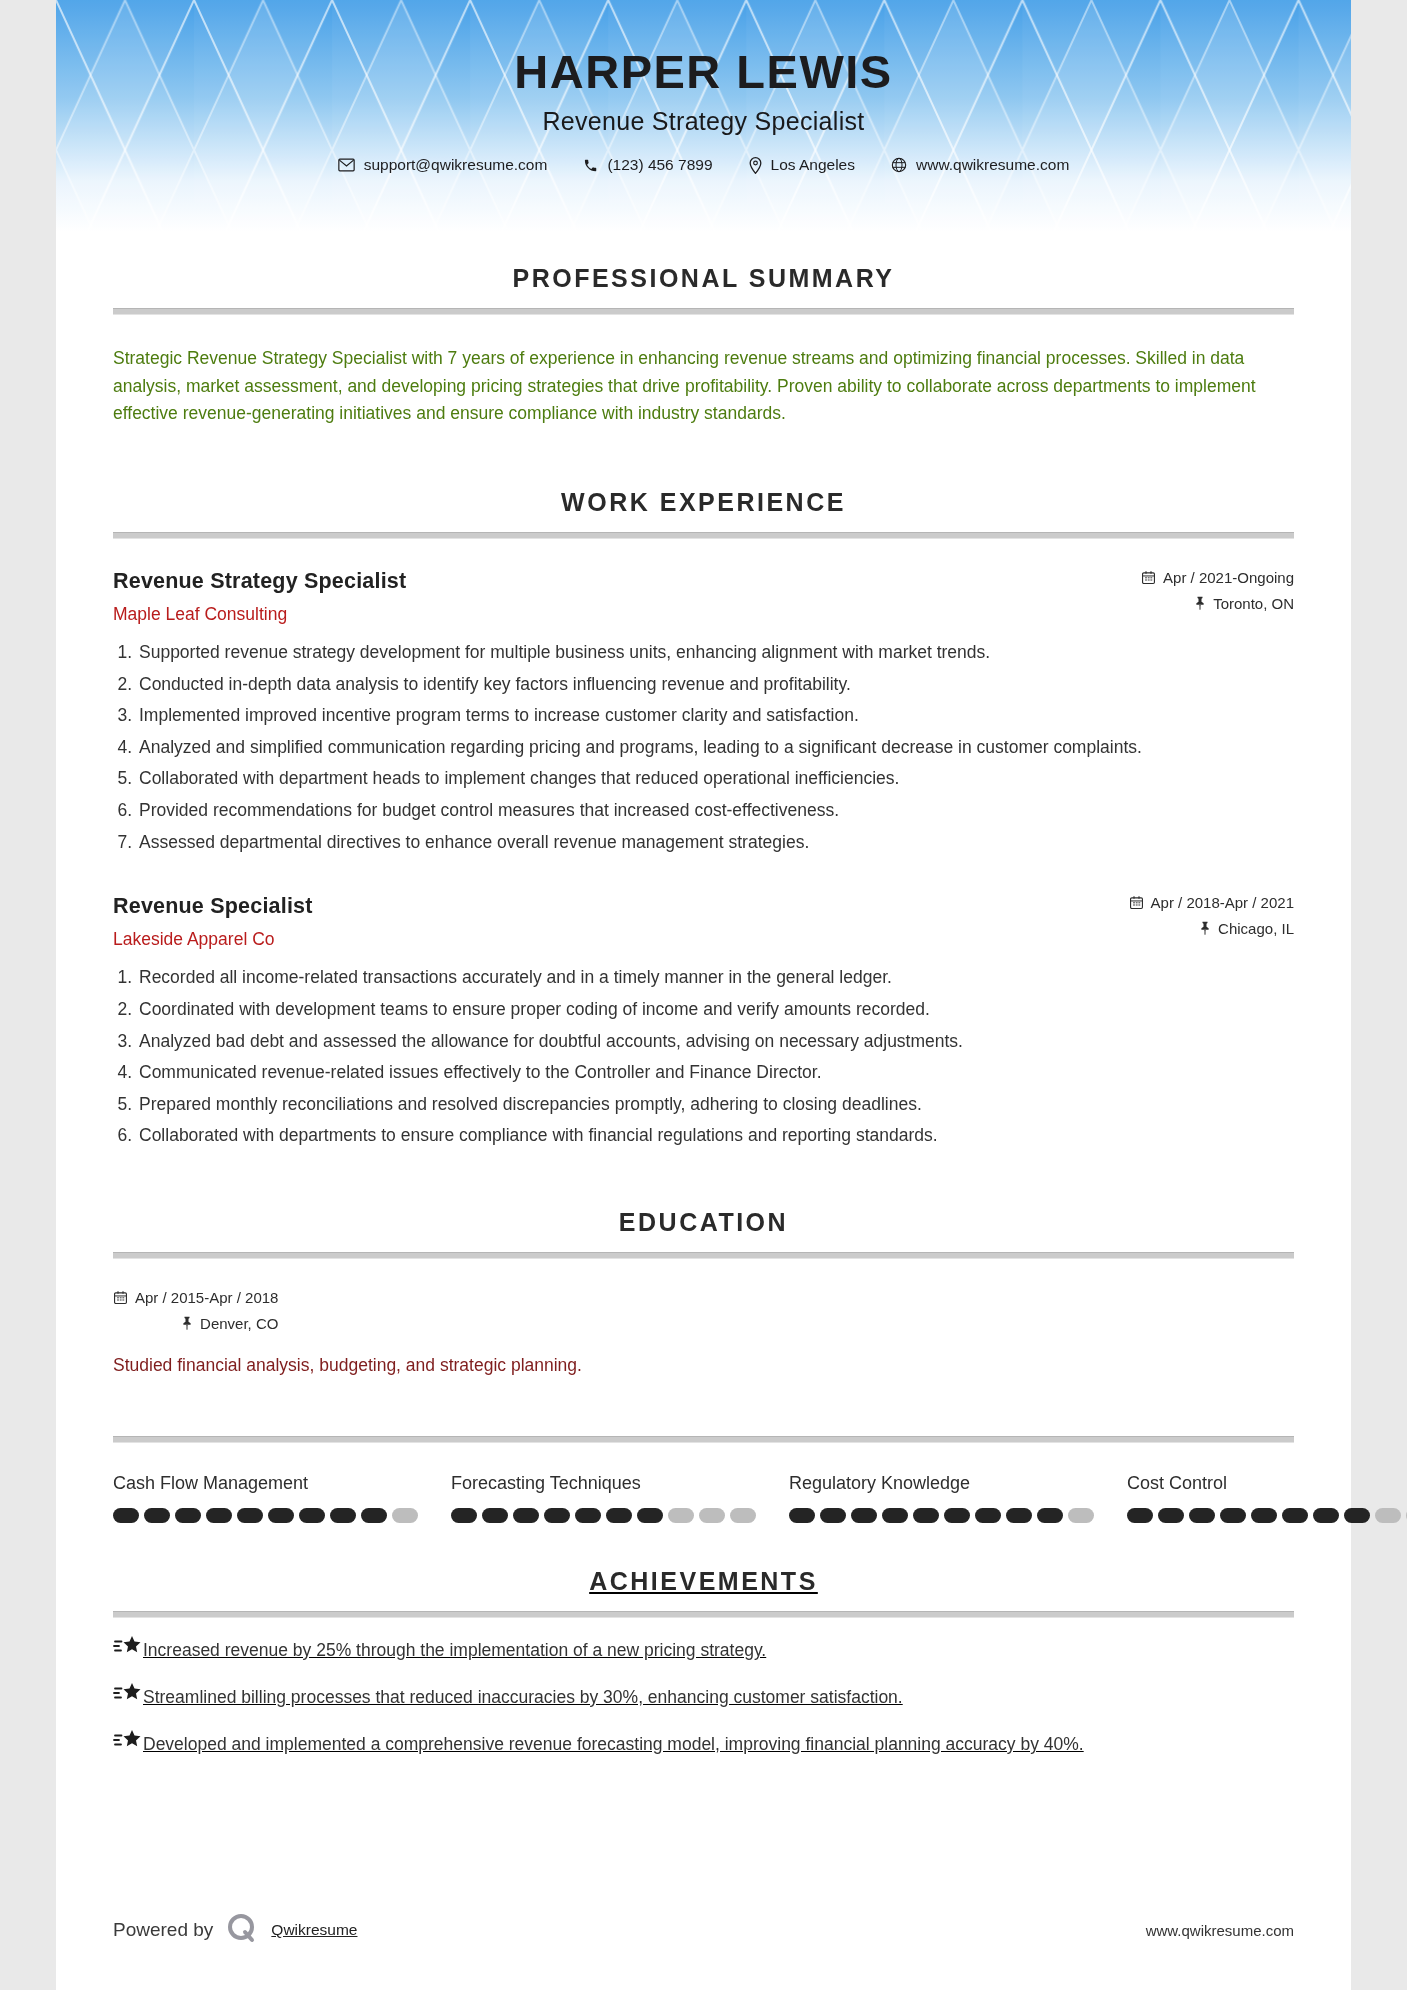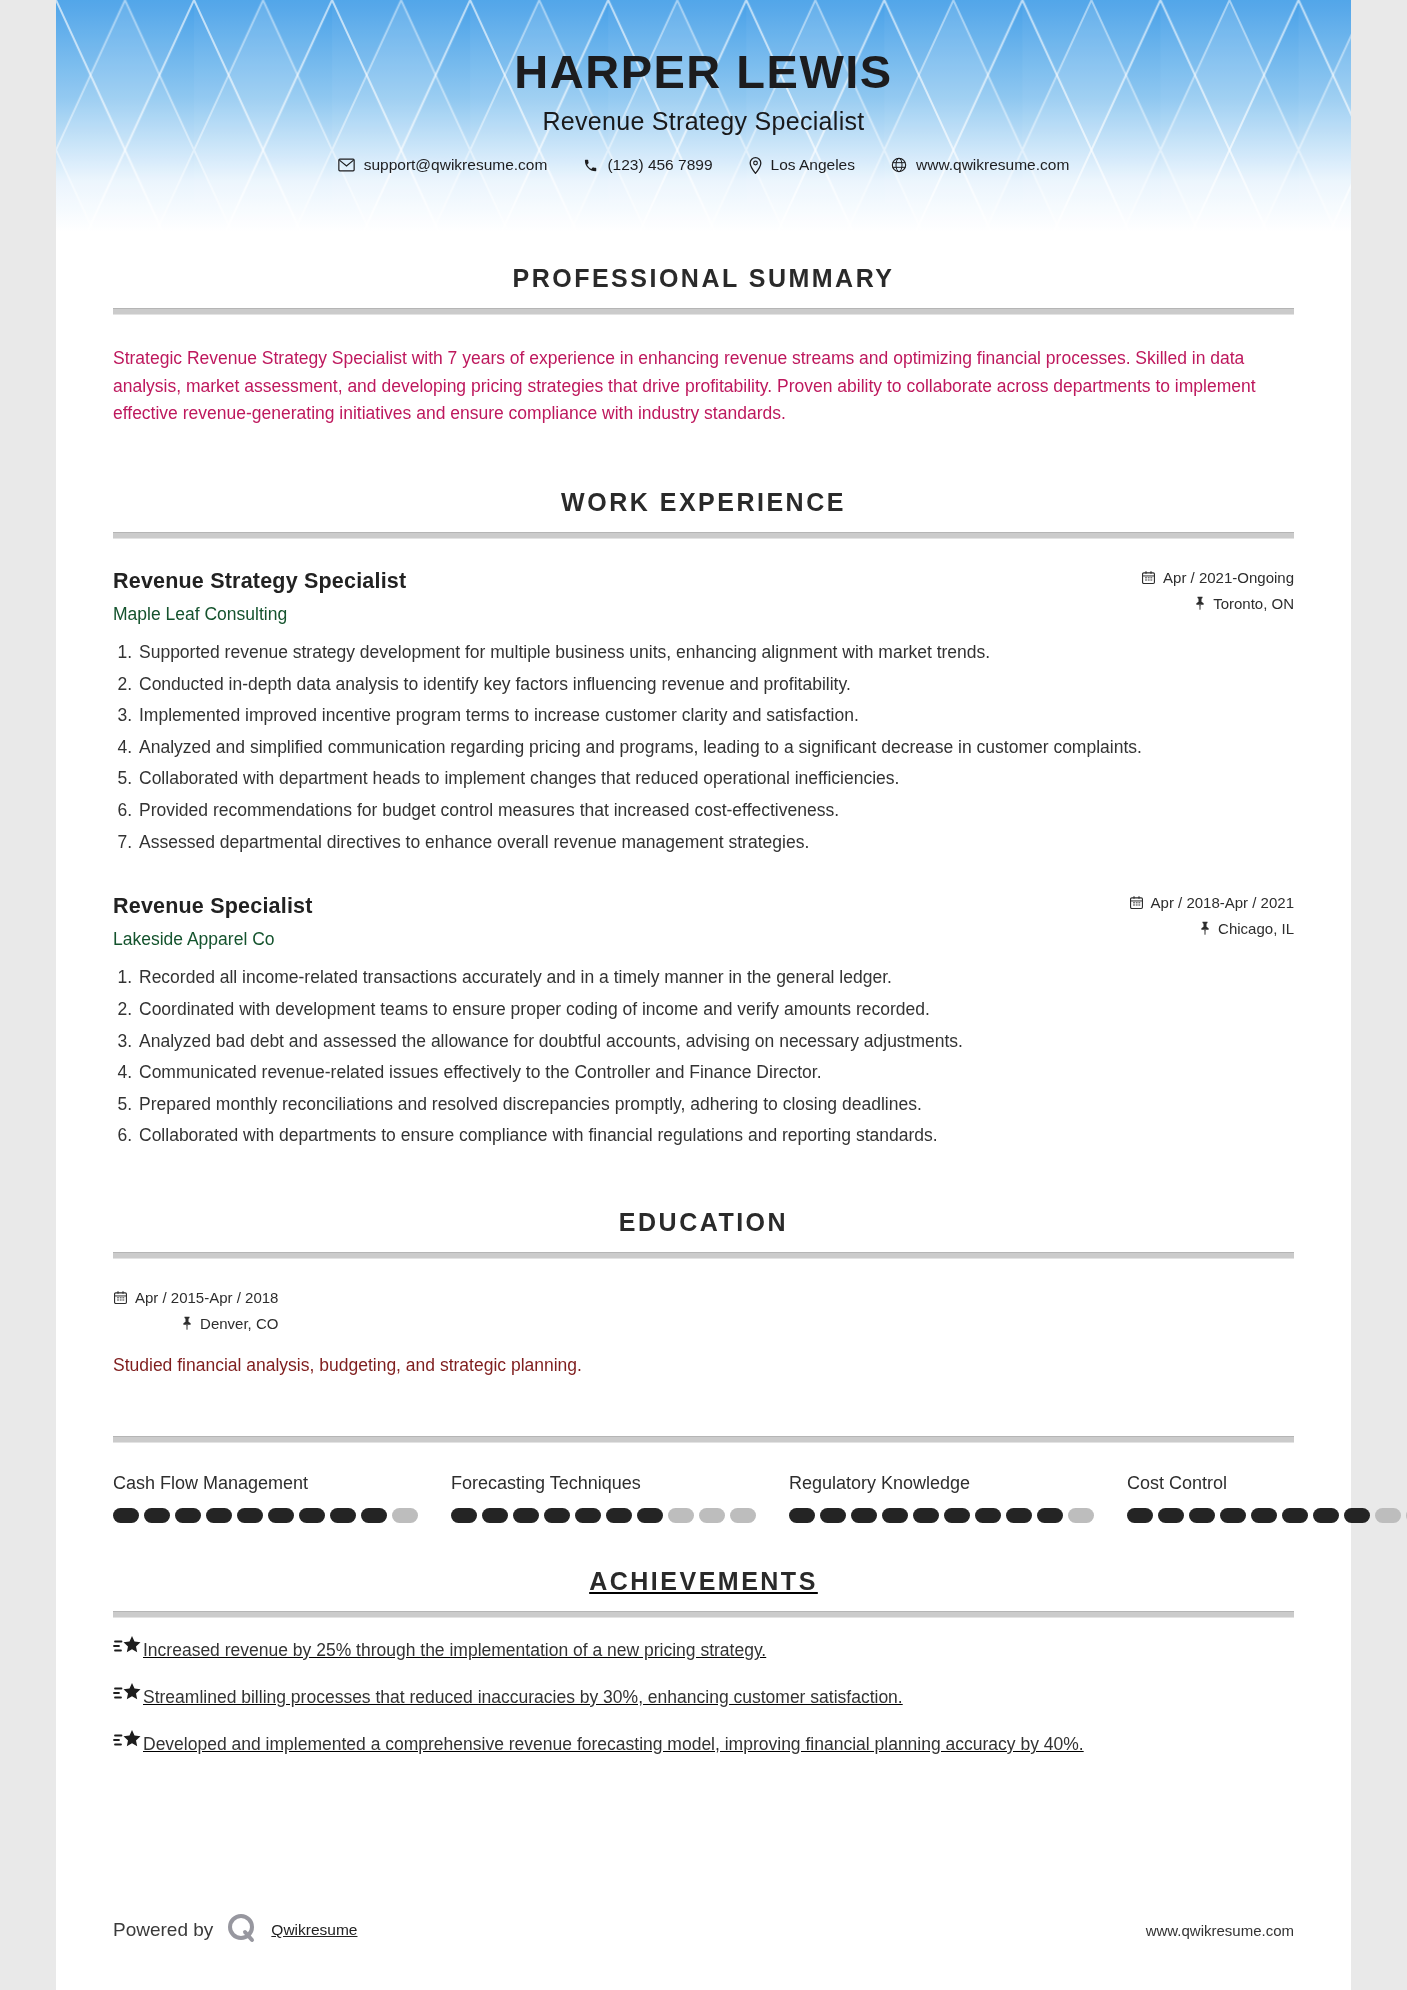--- a/index.html
+++ b/index.html
@@ -67,31 +67,31 @@
     background: #cbcbcb;
     border-top: 1px solid #b5b5b5;
     border-bottom: 1px solid #e3e3e3;
     margin-top: 15px;
   }
   .mt-summary { margin-top: 32px; }
   .summary-text {
     margin-top: 30px;
     font-size: 17.5px;
     line-height: 1.58;
-    color: #be185d;
+    color: #4d7c0f;
   }
 
   .section-gap-lg { margin-top: 44px; text-decoration: underline; }
   .section-gap-xl { margin-top: 60px; }
 
   
   .entry { margin-top: 30px; }
   .entry-head { display: flex; justify-content: space-between; align-items: flex-start; }
   .entry-title { font-size: 21.5px; font-weight: 600; color: #222222; letter-spacing: 0.2px; }
-  .entry-company { margin-top: 10px; font-size: 17.5px; color: #14532d; }
+  .entry-company { margin-top: 10px; font-size: 17.5px; color: #b91c1c; }
   .entry-meta { text-align: right; font-size: 15px; color: #2d2d2d; white-space: nowrap; }
   .meta-line { display: flex; justify-content: flex-end; align-items: center; gap: 7px; margin-bottom: 9px; }
   .meta-line svg { display: block; }
   .bullets {
     margin-top: 16px;
     padding-left: 24px;
     font-size: 17.5px;
     color: #333333;
     line-height: 1.35;
   }

